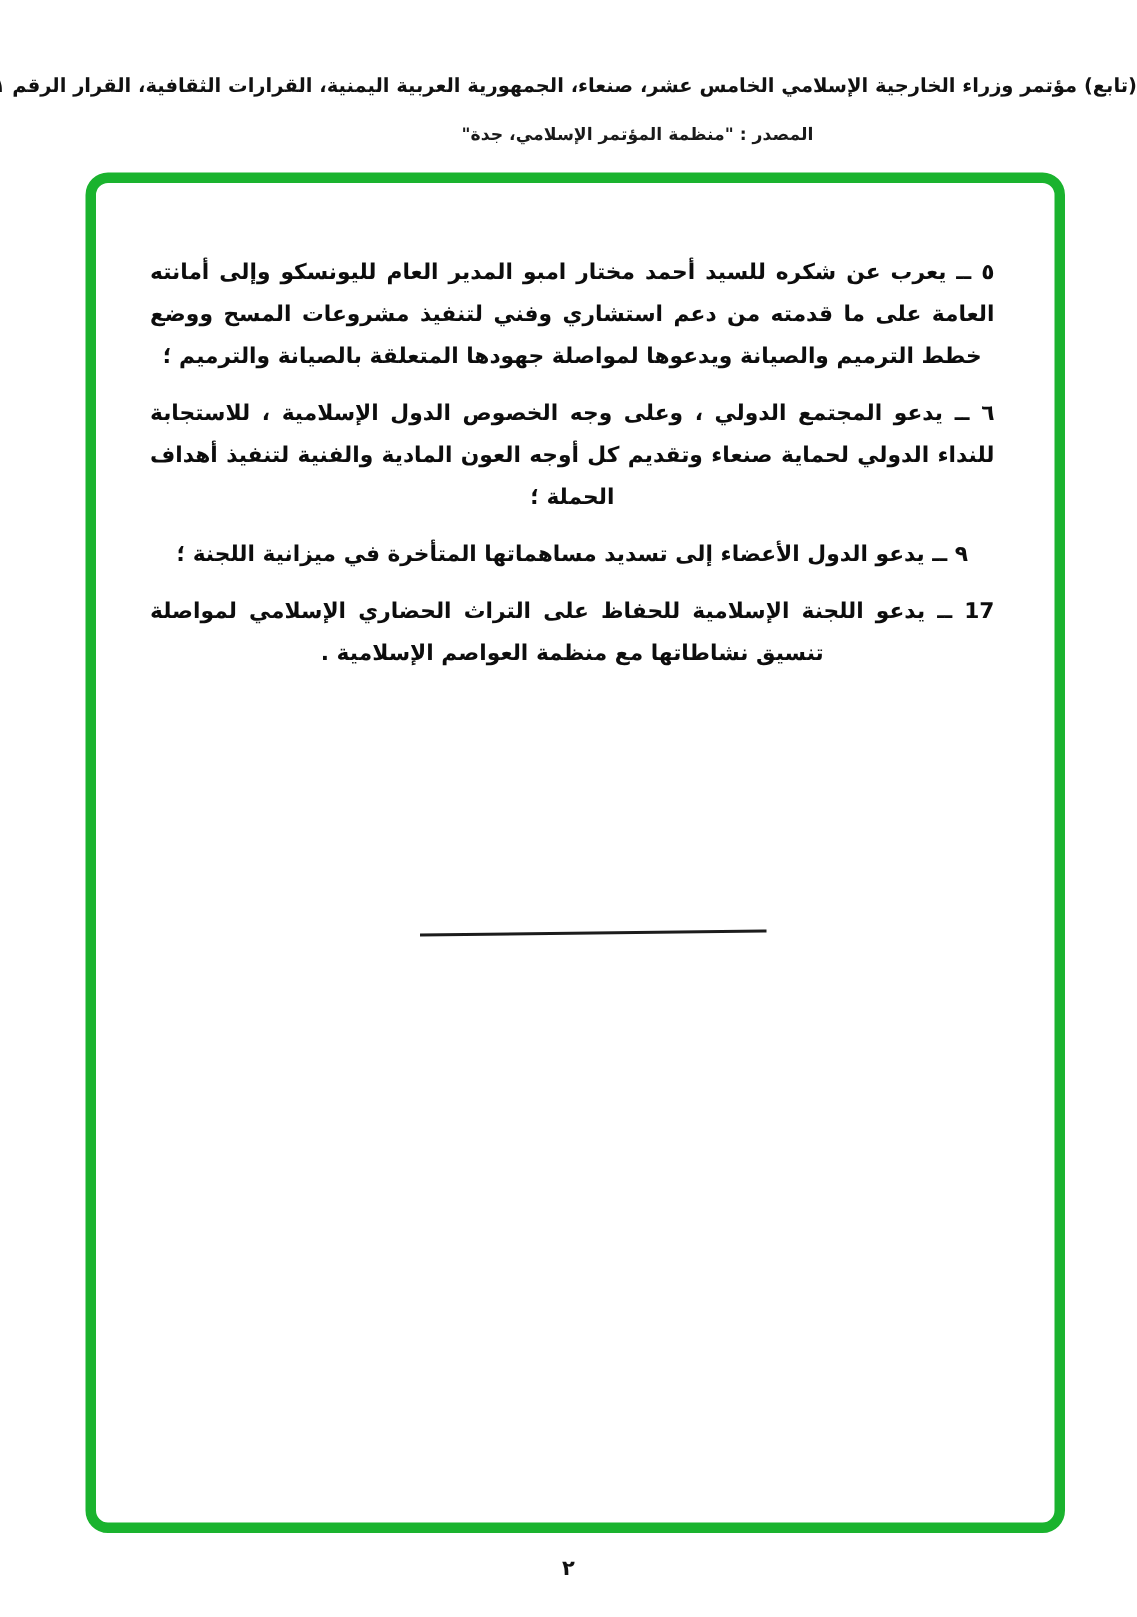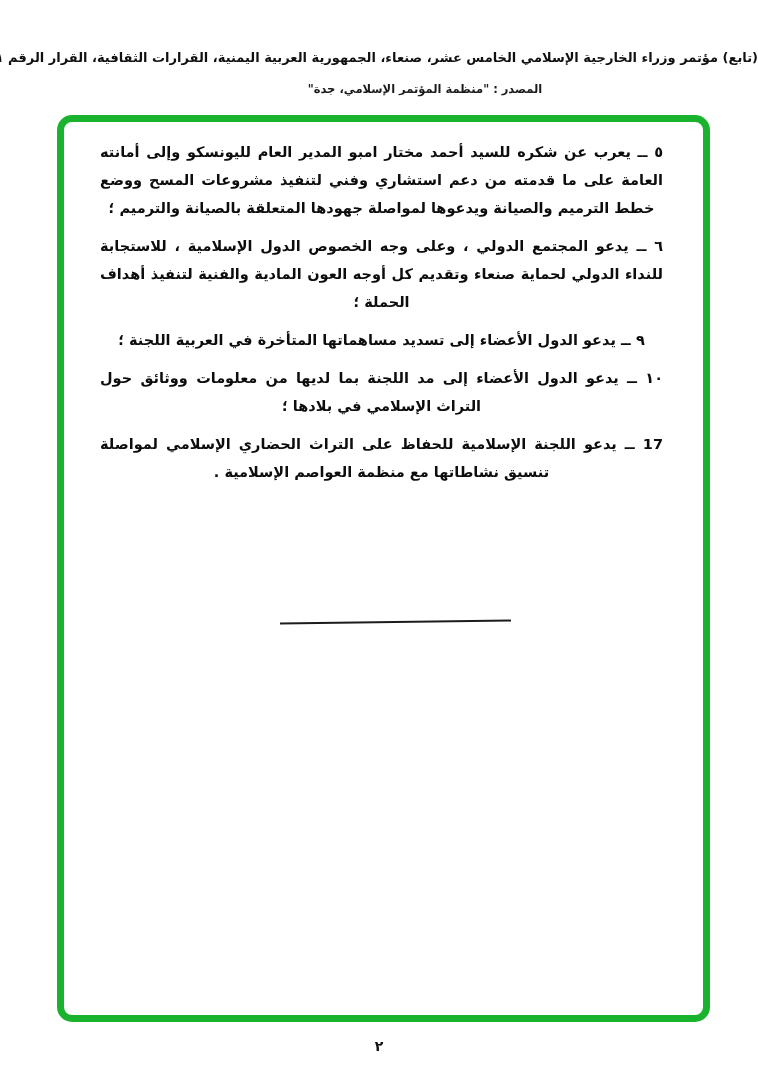--- a/index.html
+++ b/index.html
@@ -45,21 +45,21 @@
     left: 57px;
     top: 115px;
     width: 639px;
     height: 893px;
     border: 7px solid var(--frame-green, #1ab32e);
     border-radius: 15px;
     background: transparent;
   }
   .content {
     position: absolute;
-    top: 138px;
+    top: 168px;
     left: 100px;
     right: 95px;
     direction: rtl;
     font-size: 14.5px;
     font-weight: bold;
     line-height: 28px;
     color: #0d0d0d;
   }
   .content p.item {
     margin: 0 0 10px 0;
@@ -104,26 +104,21 @@
       <span>يعرب عن شكره للسيد أحمد مختار امبو المدير العام لليونسكو وإلى أمانته العامة على ما قدمته من دعم استشاري وفني لتنفيذ مشروعات المسح ووضع خطط الترميم والصيانة ويدعوها لمواصلة جهودها المتعلقة بالصيانة والترميم ؛</span>
     </p>
     <p class="item">
       <span>٦</span>
       <span>ــ</span>
       <span>يدعو المجتمع الدولي ، وعلى وجه الخصوص الدول الإسلامية ، للاستجابة للنداء الدولي لحماية صنعاء وتقديم كل أوجه العون المادية والفنية لتنفيذ أهداف الحملة ؛</span>
     </p>
     <p class="item">
       <span>٩</span>
       <span>ــ</span>
-      <span>يدعو الدول الأعضاء إلى تسديد مساهماتها المتأخرة في العربية اللجنة ؛</span>
-    </p>
-    <p class="item">
-      <span>١٠</span>
-      <span>ــ</span>
-      <span>يدعو الدول الأعضاء إلى مد اللجنة بما لديها من معلومات ووثائق حول التراث الإسلامي في بلادها ؛</span>
+      <span>يدعو الدول الأعضاء إلى تسديد مساهماتها المتأخرة في ميزانية اللجنة ؛</span>
     </p>
     <p class="item">
       <span>17</span>
       <span>ــ</span>
       <span>يدعو اللجنة الإسلامية للحفاظ على التراث الحضاري الإسلامي لمواصلة تنسيق نشاطاتها مع منظمة العواصم الإسلامية .</span>
     </p>
   </div>
 
   <div class="separator"></div>
 

